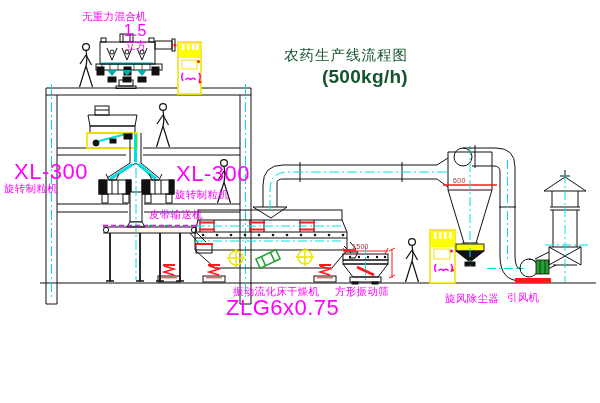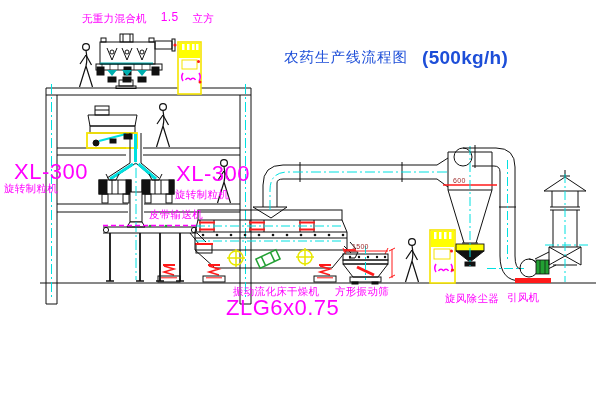--- a/index.html
+++ b/index.html
@@ -1,26 +1,26 @@
 <!DOCTYPE html>
 <html><head>
 <meta charset="utf-8">
 <style>
   html,body{margin:0;padding:0;background:#888;}
   .stage{position:relative;width:600px;height:403px;background:#ffffff;overflow:hidden;
          font-family:"Liberation Sans","DejaVu Sans",sans-serif;}
   .stage svg{position:absolute;left:0;top:0;}
   .lbl{position:absolute;line-height:1;white-space:nowrap;color:#ff00ff;letter-spacing:.3px;}
-  .row{display:flex;align-items:flex-end;gap:14px;}
-  .red{color:#1d4ed8;}
+  .row{display:flex;align-items:flex-end;gap:1px;flex-direction:column;}
+  .red{color:#14532d;}
   .dim{color:#a03030;}
   .t-cn{font-size:14.5px;margin-bottom:3px;letter-spacing:1px;}
   .t-cap{font-size:19px;font-weight:700;}
   .s10{font-size:10.5px;}
-  .s14{font-size:12px;}
+  .s14{font-size:16px;}
   .s15{font-size:15px;}
   .s18{font-size:22px;letter-spacing:.5px;}
   .s7{font-size:7px;}
 </style>
 </head>
 <body>
 
 <div class="stage">
 
 <svg width="600" height="403" viewBox="0 0 600 403">

